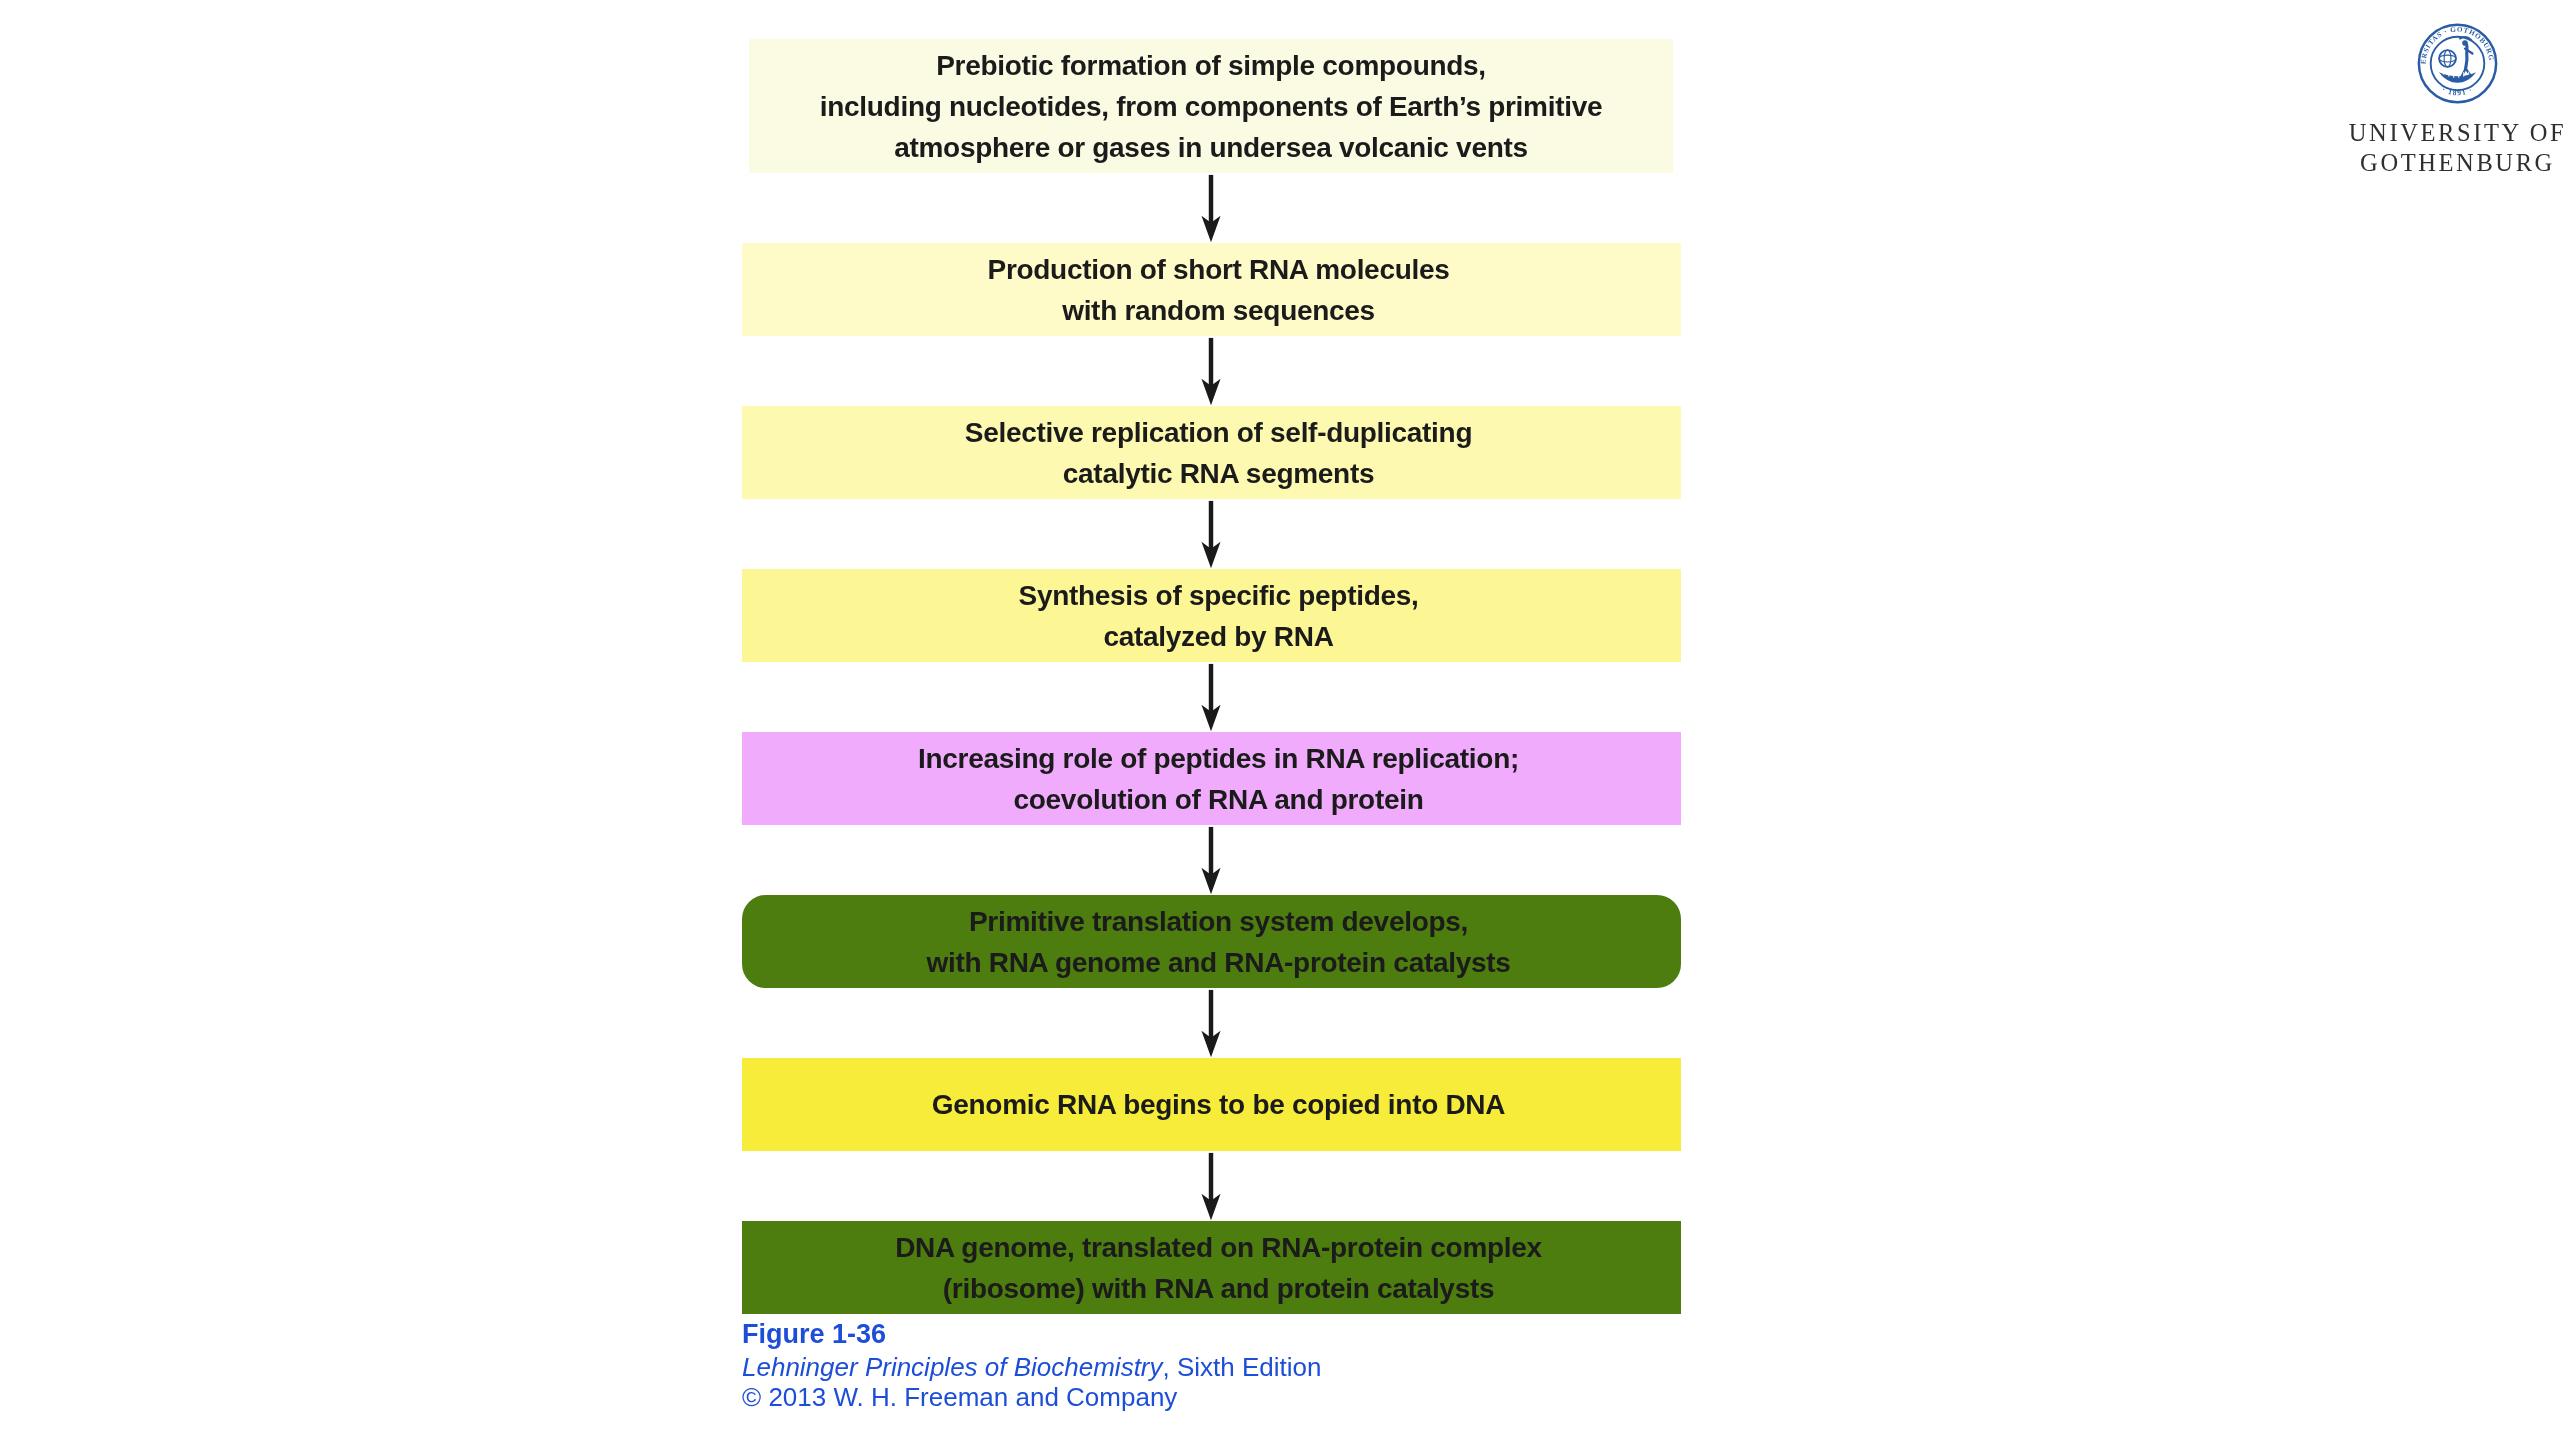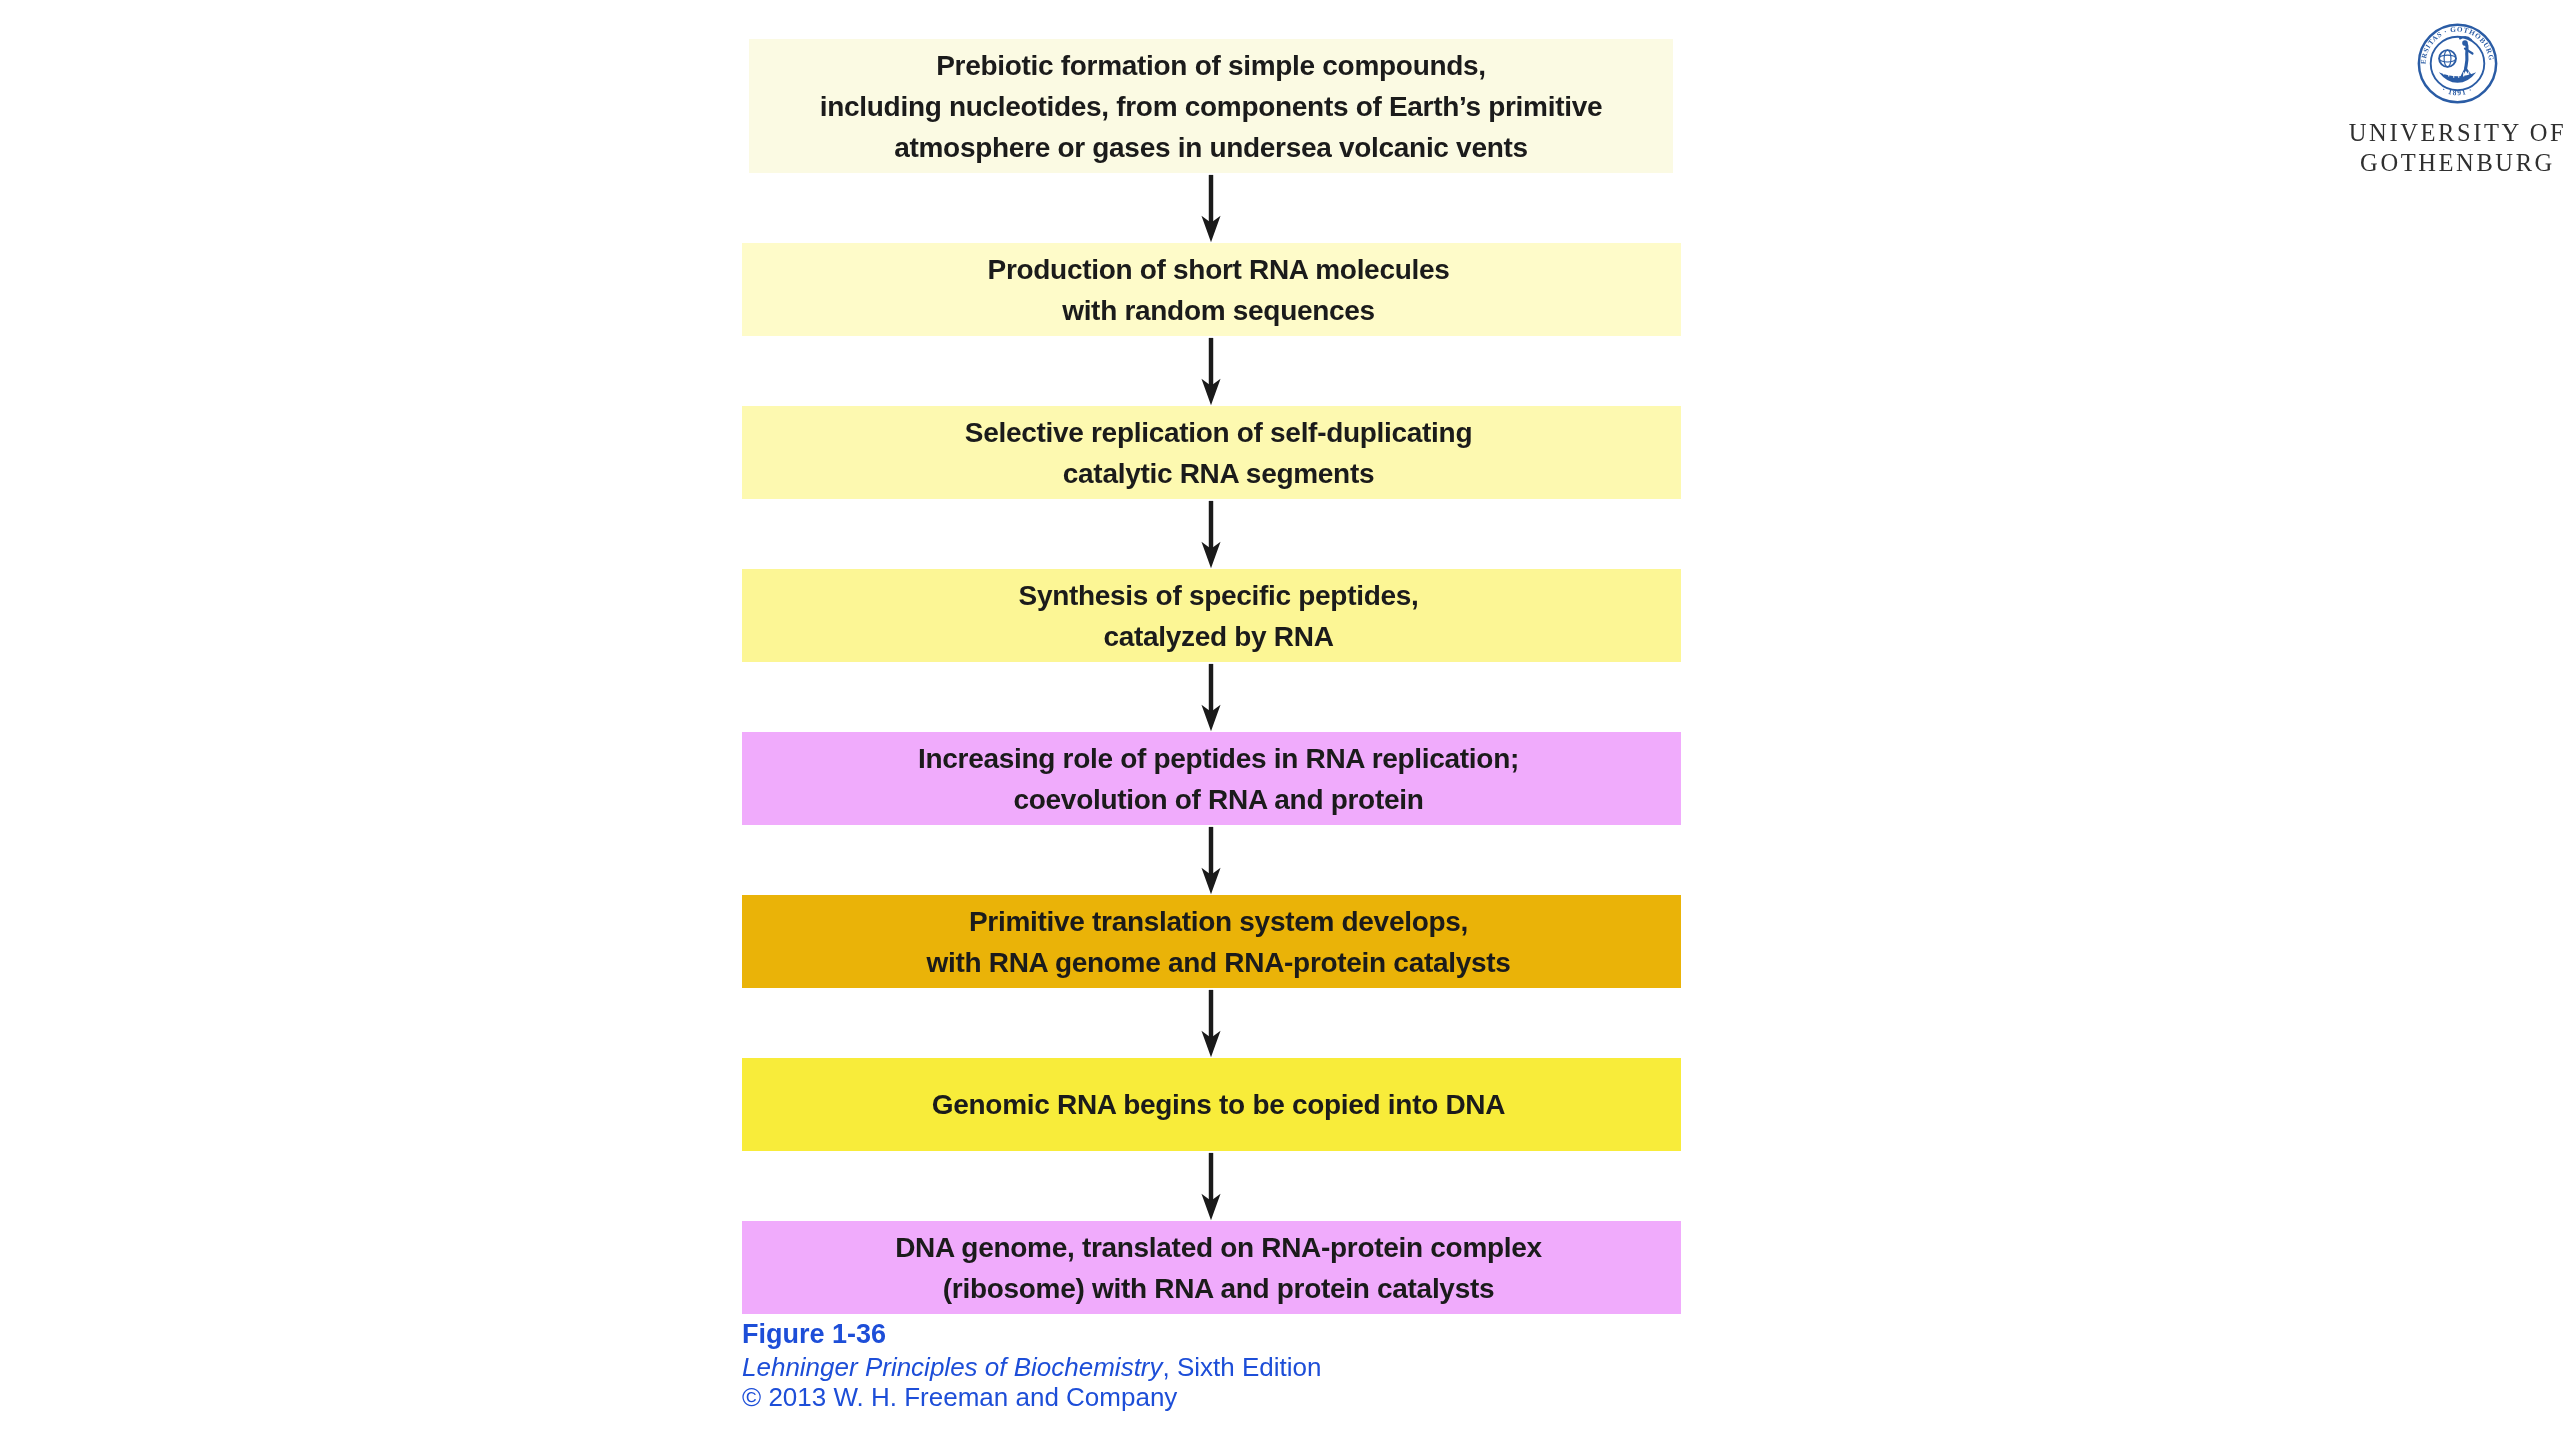--- a/index.html
+++ b/index.html
@@ -126,40 +126,40 @@
     <div class="flow-box h2" style="background-color: #f0abfc;">Increasing role of peptides in RNA replication;
 coevolution of RNA and protein</div>
 
     <div class="arrow-cell">
       <svg width="28" height="70" viewBox="0 0 44 108">
         <line x1="22" y1="2" x2="22" y2="78" stroke="#1a1a1a" stroke-width="7"></line>
         <polygon points="22,108 7,66 22,77 37,66" fill="#1a1a1a"></polygon>
       </svg>
     </div>
 
-    <div class="flow-box h2" style="background-color: #eab308;">Primitive translation system develops,
+    <div class="flow-box h2" style="background-color: #4d7c0f; border-radius: 24px;">Primitive translation system develops,
 with RNA genome and RNA-protein catalysts</div>
 
     <div class="arrow-cell">
       <svg width="28" height="70" viewBox="0 0 44 108">
         <line x1="22" y1="2" x2="22" y2="78" stroke="#1a1a1a" stroke-width="7"></line>
         <polygon points="22,108 7,66 22,77 37,66" fill="#1a1a1a"></polygon>
       </svg>
     </div>
 
     <div class="flow-box h2" style="background-color: rgb(248, 236, 58);">Genomic RNA begins to be copied into DNA</div>
 
     <div class="arrow-cell">
       <svg width="28" height="70" viewBox="0 0 44 108">
         <line x1="22" y1="2" x2="22" y2="78" stroke="#1a1a1a" stroke-width="7"></line>
         <polygon points="22,108 7,66 22,77 37,66" fill="#1a1a1a"></polygon>
       </svg>
     </div>
 
-    <div class="flow-box h2" style="background-color: #f0abfc;">DNA genome, translated on RNA-protein complex
+    <div class="flow-box h2" style="background-color: #4d7c0f;">DNA genome, translated on RNA-protein complex
 (ribosome) with RNA and protein catalysts</div>
 
   </div>
 
   <div class="caption">
     <div class="fig-label">Figure 1-36</div>
     <div>
       <span class="book-title">Lehninger Principles of Biochemistry</span><span>, Sixth Edition</span>
     </div>
     <div>© 2013 W. H. Freeman and Company</div>

